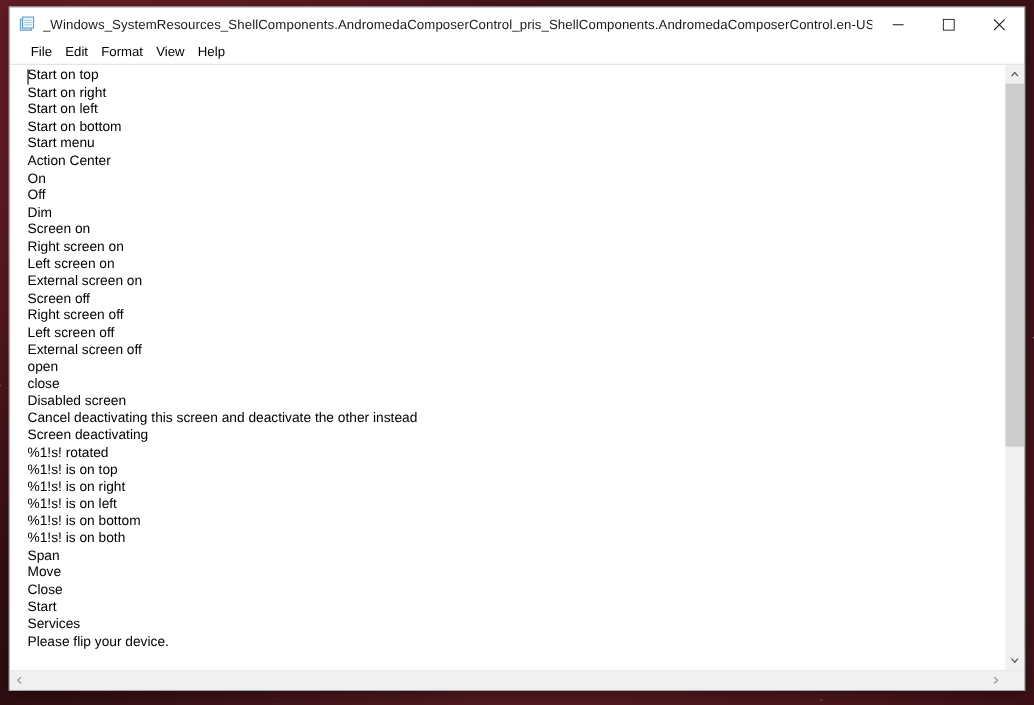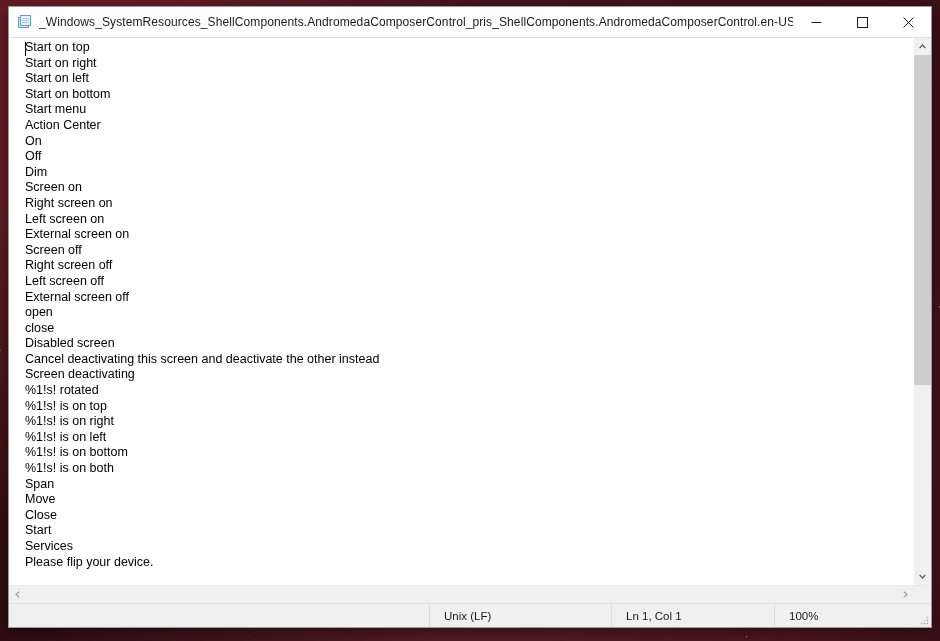--- a/index.html
+++ b/index.html
@@ -491,20 +491,27 @@
       </div>
       <div class="win-btn" id="close-button">
         <svg width="11" height="11" viewBox="0 0 11 11" stroke="#1a1a1a">
           <line x1="0.6" y1="0.6" x2="10.4" y2="10.4" stroke-width="1"></line>
           <line x1="10.4" y1="0.6" x2="0.6" y2="10.4" stroke-width="1"></line>
         </svg>
       </div>
     </div>
   </div>
 
+  <div id="menu-bar">
+    <div class="menu-item">File</div>
+    <div class="menu-item">Edit</div>
+    <div class="menu-item">Format</div>
+    <div class="menu-item">View</div>
+    <div class="menu-item">Help</div>
+  </div>
 
   <div id="editor-region">
     <div id="text-area">
       <div id="caret"></div>
       <div id="text-lines"><div class="text-line">Start on top</div><div class="text-line">Start on right</div><div class="text-line">Start on left</div><div class="text-line">Start on bottom</div><div class="text-line">Start menu</div><div class="text-line">Action Center</div><div class="text-line">On</div><div class="text-line">Off</div><div class="text-line">Dim</div><div class="text-line">Screen on</div><div class="text-line">Right screen on</div><div class="text-line">Left screen on</div><div class="text-line">External screen on</div><div class="text-line">Screen off</div><div class="text-line">Right screen off</div><div class="text-line">Left screen off</div><div class="text-line">External screen off</div><div class="text-line">open</div><div class="text-line">close</div><div class="text-line">Disabled screen</div><div class="text-line">Cancel deactivating this screen and deactivate the other instead</div><div class="text-line">Screen deactivating</div><div class="text-line">%1!s! rotated</div><div class="text-line">%1!s! is on top</div><div class="text-line">%1!s! is on right</div><div class="text-line">%1!s! is on left</div><div class="text-line">%1!s! is on bottom</div><div class="text-line">%1!s! is on both</div><div class="text-line">Span</div><div class="text-line">Move</div><div class="text-line">Close</div><div class="text-line">Start</div><div class="text-line">Services</div><div class="text-line">Please flip your device.</div></div>
     </div>
 
     <div id="vscroll">
       <div class="scroll-arrow">
         <svg width="7" height="5" viewBox="0 0 7 5">
@@ -530,30 +537,14 @@
     </div>
     <div id="hscroll-track"></div>
     <div class="hscroll-arrow">
       <svg width="5" height="7" viewBox="0 0 5 7">
         <polyline points="0.8,0.6 4.0,3.5 0.8,6.4" fill="none" stroke="#9a9a9a" stroke-width="1.2"></polyline>
       </svg>
     </div>
     <div id="hscroll-corner"></div>
   </div>
 
-  <div id="status-bar">
-    <div id="status-spacer"></div>
-    <div class="status-cell" id="status-eol">Unix (LF)</div>
-    <div class="status-cell" id="status-pos">Ln 1, Col 1</div>
-    <div class="status-cell" id="status-zoom">100%</div>
-    <div id="resize-grip">
-      <svg width="10" height="10" viewBox="0 0 10 10">
-        <circle cx="8.5" cy="8.5" r="0.8" fill="#9a9a9a"></circle>
-        <circle cx="5.5" cy="8.5" r="0.8" fill="#9a9a9a"></circle>
-        <circle cx="8.5" cy="5.5" r="0.8" fill="#9a9a9a"></circle>
-        <circle cx="2.5" cy="8.5" r="0.8" fill="#b5b5b5"></circle>
-        <circle cx="8.5" cy="2.5" r="0.8" fill="#b5b5b5"></circle>
-        <circle cx="5.5" cy="5.5" r="0.8" fill="#b5b5b5"></circle>
-      </svg>
-    </div>
-  </div>
 
 </div>
 
 </body></html>

